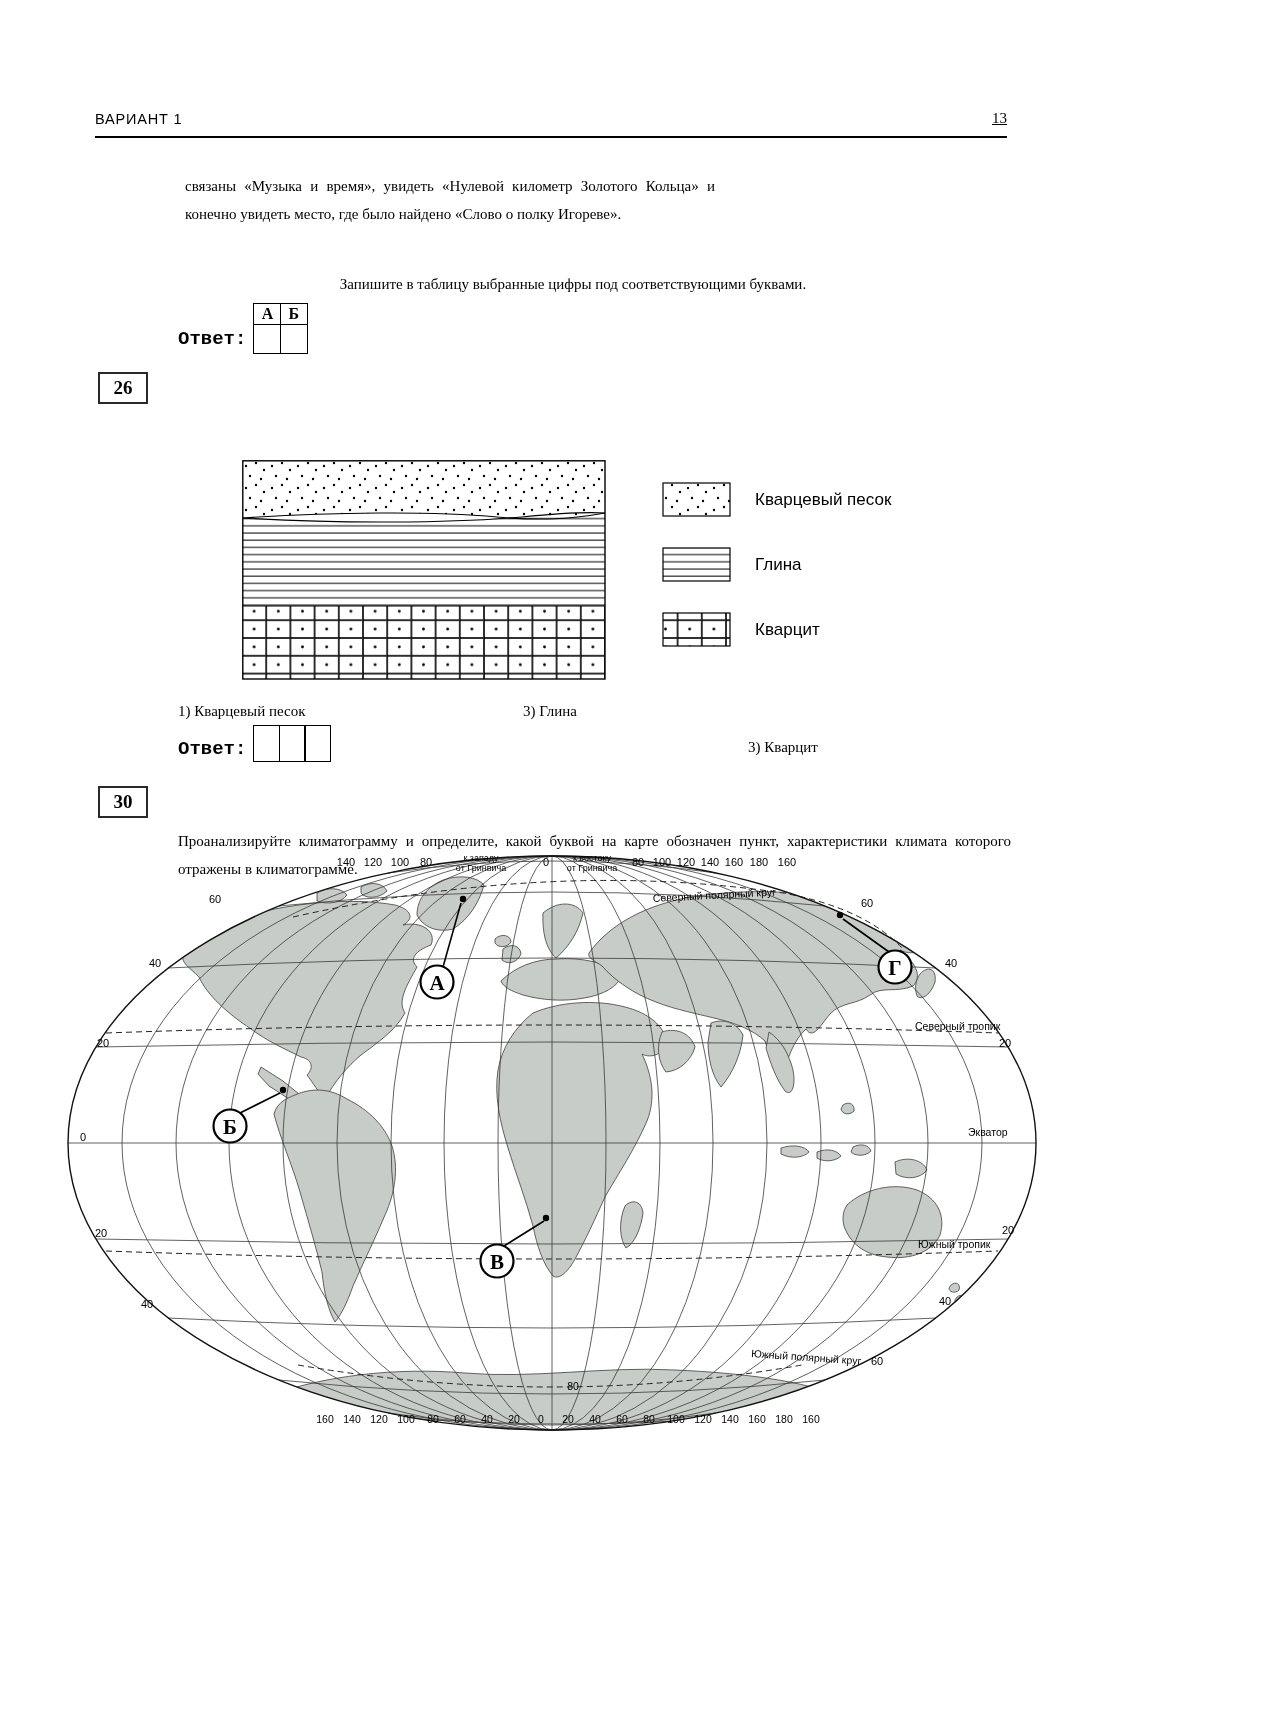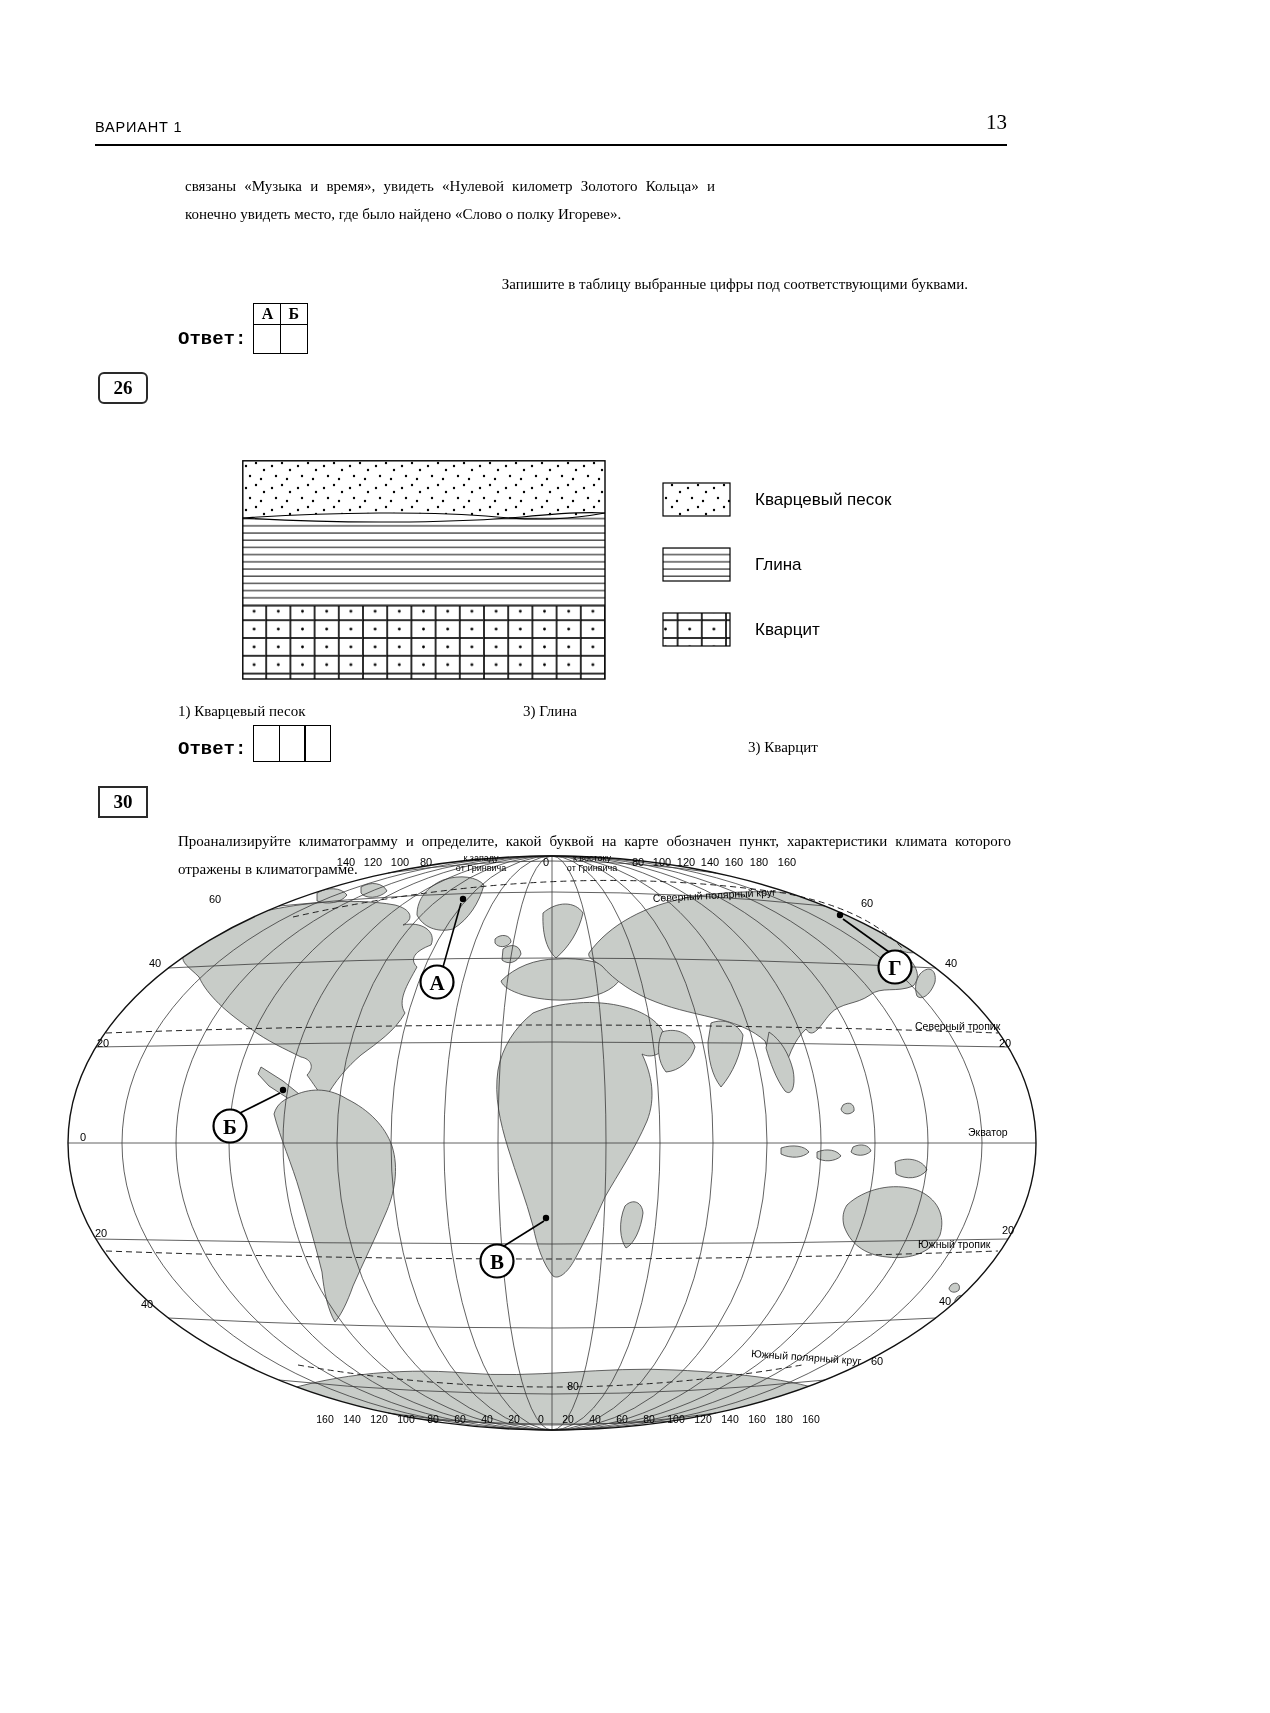--- a/index.html
+++ b/index.html
@@ -2,21 +2,21 @@
 <html><head>
 <meta charset="utf-8">
 <style>
   html,body { margin:0; padding:0; background:#ffffff; }
   .page { position:relative; width:1270px; height:1713px; background:#fff;
           font-family:"Liberation Serif", serif; color:#000; overflow:hidden; }
   .abs { position:absolute; }
   .hdr { left:95px; top:110px; width:912px; border-bottom:2px solid #000;
          padding-bottom:9px; display:flex; justify-content:space-between; align-items:flex-end; }
   .hdr-variant { font-family:"Liberation Sans", sans-serif; font-size:14.5px; letter-spacing:.8px; }
-  .hdr-page { font-size:21px; }
+  .hdr-page { font-size:15px;text-decoration:underline; }
   .btext { font-weight:normal; font-size:15px; line-height:28px; text-align:justify; }
   .anslabel { font-weight:bold; font-size:19px;font-family:Liberation Mono, monospace; }
   .qnum { width:46px; height:28px; border:2px solid #2a2a2a; display:flex;
           align-items:center; justify-content:center; font-weight:bold; font-size:19px; }
   .row { display:flex; }
   .cell { border:1.6px solid #000; margin-left:-1.6px; margin-top:-1.6px;
           display:flex; align-items:center; justify-content:center;
           font-weight:bold; font-size:16px; box-sizing:border-box; }
   .cell.h { width:28px; height:22px; }
   .cell.b { width:28px; height:30px; }
@@ -29,35 +29,35 @@
 
 <div class="page">
 
   <div class="abs hdr">
     <span class="hdr-variant">ВАРИАНТ 1</span>
     <span class="hdr-page">13</span>
   </div>
 
   <div class="abs btext" style="left:185px; top:172px; width:530px;">связаны «Музыка и время», увидеть «Нулевой километр Золотого Кольца» и конечно увидеть место, где было найдено «Слово о полку Игореве».</div>
 
-  <div class="abs btext" style="left:178px; top:270px; width:790px; text-align:right;">Запишите в таблицу выбранные цифры под соответствующими буквами.</div>
+  <div class="abs btext" style="left:178px; top:270px; width:790px; text-align:center;">Запишите в таблицу выбранные цифры под соответствующими буквами.</div>
 
   <div class="abs anslabel" style="left:178px; top:328px;">Ответ:</div>
   <div class="abs" style="left:255px; top:305px;">
     <div class="row">
       <div class="cell h">А</div>
       <div class="cell h">Б</div>
     </div>
     <div class="row">
       <div class="cell b"></div>
       <div class="cell b"></div>
     </div>
   </div>
 
-  <div class="abs qnum" style="left:98px; top:372px;border-radius:6px;">26</div>
+  <div class="abs qnum" style="left:98px; top:372px;">26</div>
 
   <svg class="abs" style="left:242px; top:460px;" width="700" height="222" viewBox="0 0 700 222">
     <defs>
       <pattern id="sandDots" width="26" height="22" patternUnits="userSpaceOnUse">
         <circle cx="4" cy="6" r="1.2" fill="#000"></circle>
         <circle cx="14" cy="3" r="1.2" fill="#000"></circle>
         <circle cx="22" cy="10" r="1.2" fill="#000"></circle>
         <circle cx="8" cy="16" r="1.2" fill="#000"></circle>
         <circle cx="19" cy="19" r="1.2" fill="#000"></circle>
       </pattern>

